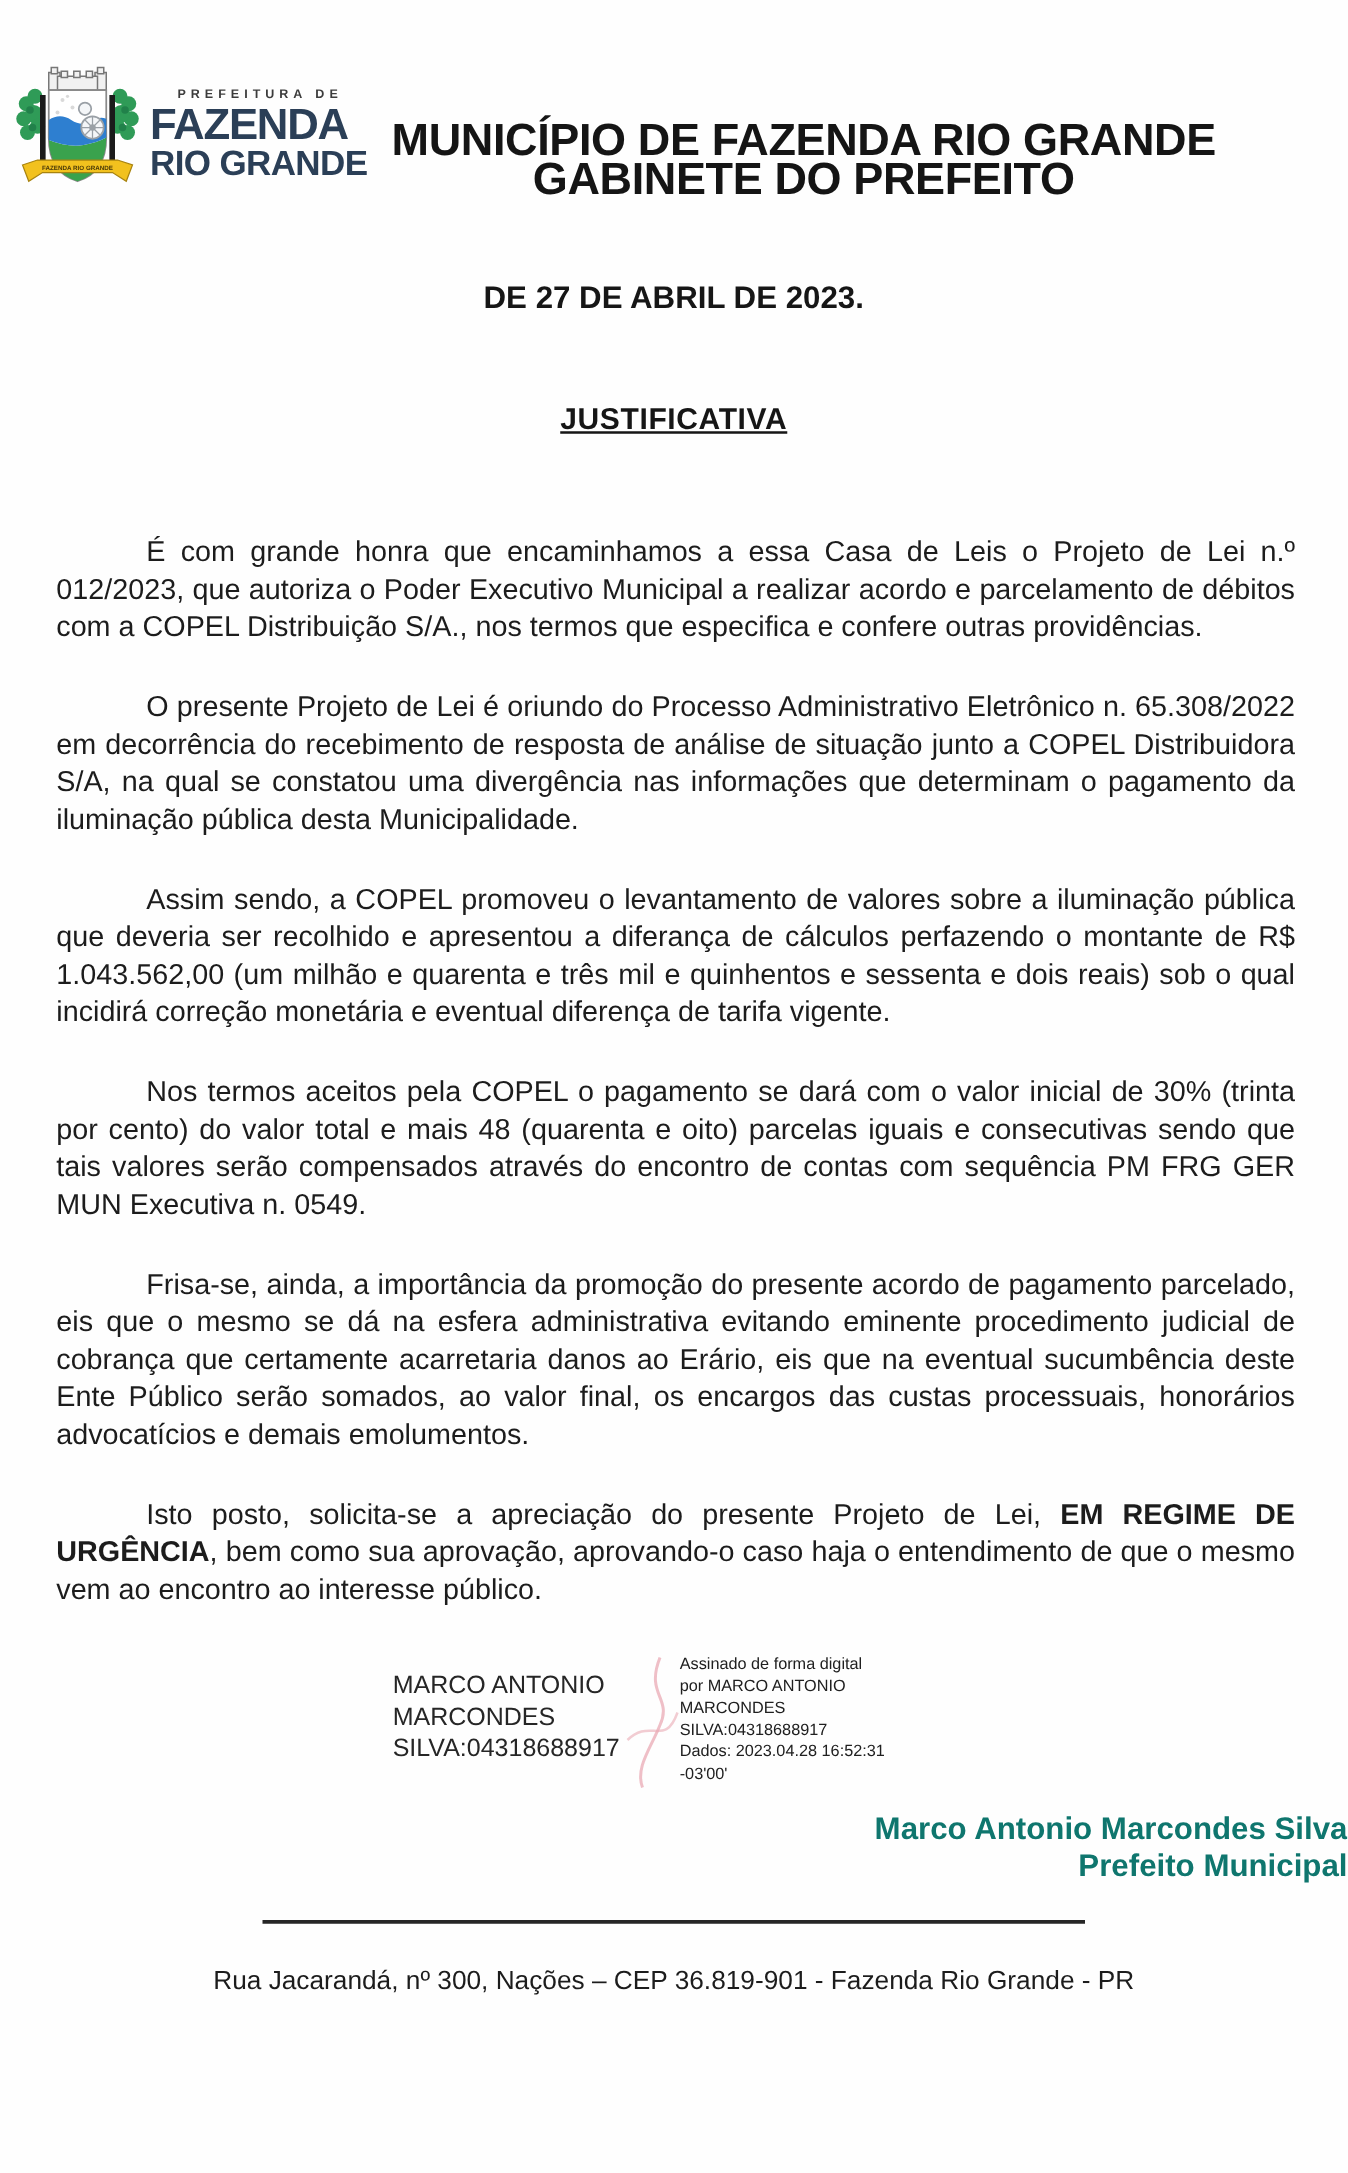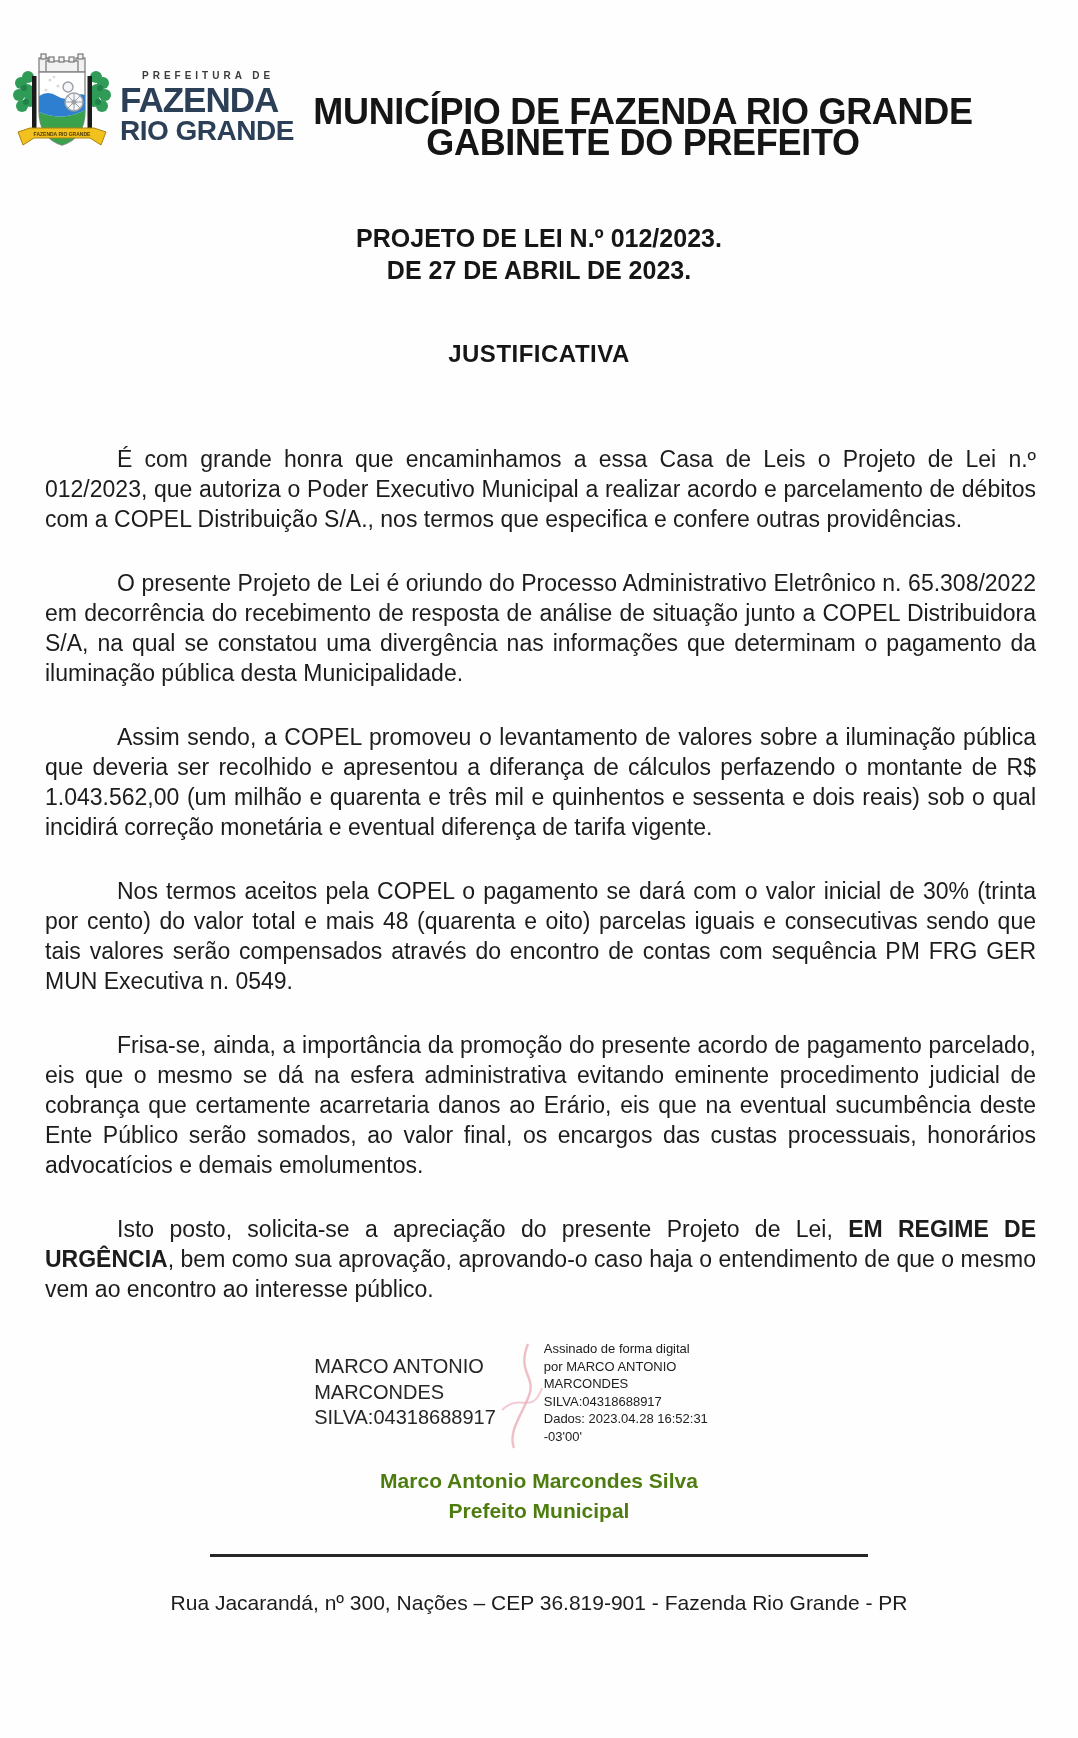--- a/index.html
+++ b/index.html
@@ -33,41 +33,41 @@
   }
   .header-titles{
     flex:1 1 auto; text-align:center; padding-right:66px; padding-top:6px;
     font-weight:bold; font-size:36px; line-height:31px; color:#151515; letter-spacing:-0.3px;
   }
   
   .doc-title{
     margin-top:64px; text-align:center; font-weight:bold; font-size:25px; line-height:32px; color:#161616;
   }
   .section-heading{
-    margin-top:54px; text-align:center; font-weight:bold; font-size:24px; letter-spacing:0.5px; color:#161616;
+    margin-top:68px; text-align:center; font-weight:bold; font-size:24px; letter-spacing:0.5px; color:#161616;text-decoration:underline;
   }
   
   .content{margin:76px 42px 0 45px;}
   .content p{
     font-size:23px; line-height:30px; text-align:justify; text-indent:72px;
     color:#1c1c1c; margin-bottom:34px;
   }
   .content p .bold{font-weight:bold;}
   
   .stamp-wrap{margin-top:36px; text-align:center;}
   .stamp{display:inline-flex; text-align:left; position:relative; transform:translateX(-28px);}
   .stamp-name{
     white-space:pre-line; font-size:20px; line-height:25.5px; color:#262626; margin-top:14px;
   }
   .flourish{flex:0 0 auto; margin:0 -8px 0 -2px; position:relative; top:-4px;}
   .stamp-details{
     white-space:pre-line; font-size:13px; line-height:17.5px; color:#202020; padding-left:6px;
   }
   .signer{
-    margin-top:6px; text-align:center; font-weight:bold; font-size:21px; line-height:30px; color:#4d7c0f;
+    margin-top:6px; text-align:right; font-weight:bold; font-size:25px; line-height:30px; color:#0f766e;
   }
   
   .footer-rule{
     width:658px; margin:28px auto 0; border:none; border-top:3px solid #262626;
   }
   .footer-address{
     margin-top:34px; text-align:center; font-size:21px; color:#1c1c1c;
   }
 </style>
 </head>
@@ -148,21 +148,20 @@
         <div class="city2">RIO GRANDE</div>
       </div>
     </div>
     <div class="header-titles">
       <div>MUNICÍPIO DE FAZENDA RIO GRANDE</div>
       <div>GABINETE DO PREFEITO</div>
     </div>
   </div>
 
   <div class="doc-title">
-    <div>PROJETO DE LEI N.º 012/2023.</div>
     <div>DE 27 DE ABRIL DE 2023.</div>
   </div>
 
   <div class="section-heading">JUSTIFICATIVA</div>
 
   <div class="content">
     <p>É com grande honra que encaminhamos a essa Casa de Leis o Projeto de Lei n.º 012/2023, que autoriza o Poder Executivo Municipal a realizar acordo e parcelamento de débitos com a COPEL Distribuição S/A., nos termos que especifica e confere outras providências.</p>
     <p>O presente Projeto de Lei é oriundo do Processo Administrativo Eletrônico n. 65.308/2022 em decorrência do recebimento de resposta de análise de situação junto a COPEL Distribuidora S/A, na qual se constatou uma divergência nas informações que determinam o pagamento da iluminação pública desta Municipalidade.</p>
     <p>Assim sendo, a COPEL promoveu o levantamento de valores sobre a iluminação pública que deveria ser recolhido e apresentou a diferança de cálculos perfazendo o montante de R$ 1.043.562,00 (um milhão e quarenta e três mil e quinhentos e sessenta e dois reais) sob o qual incidirá correção monetária e eventual diferença de tarifa vigente.</p>
     <p>Nos termos aceitos pela COPEL o pagamento se dará com o valor inicial de 30% (trinta por cento) do valor total e mais 48 (quarenta e oito) parcelas iguais e consecutivas sendo que tais valores serão compensados através do encontro de contas com sequência PM FRG GER MUN Executiva n. 0549.</p>

